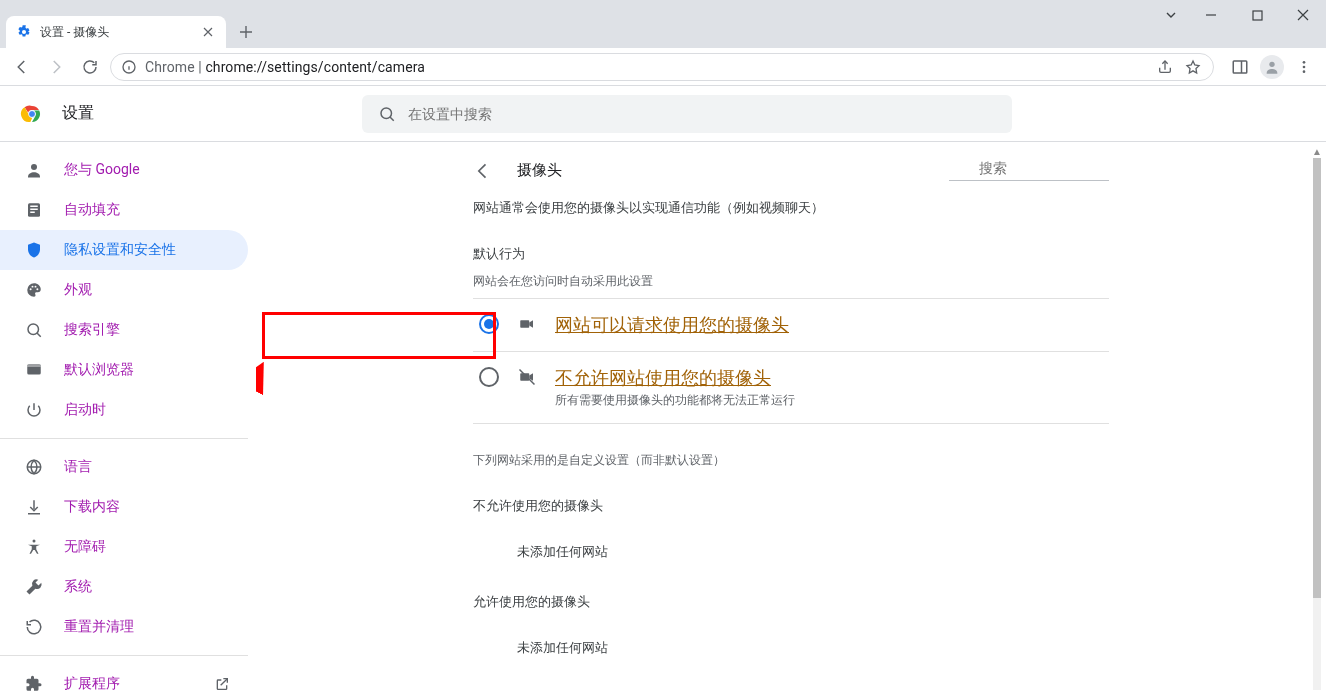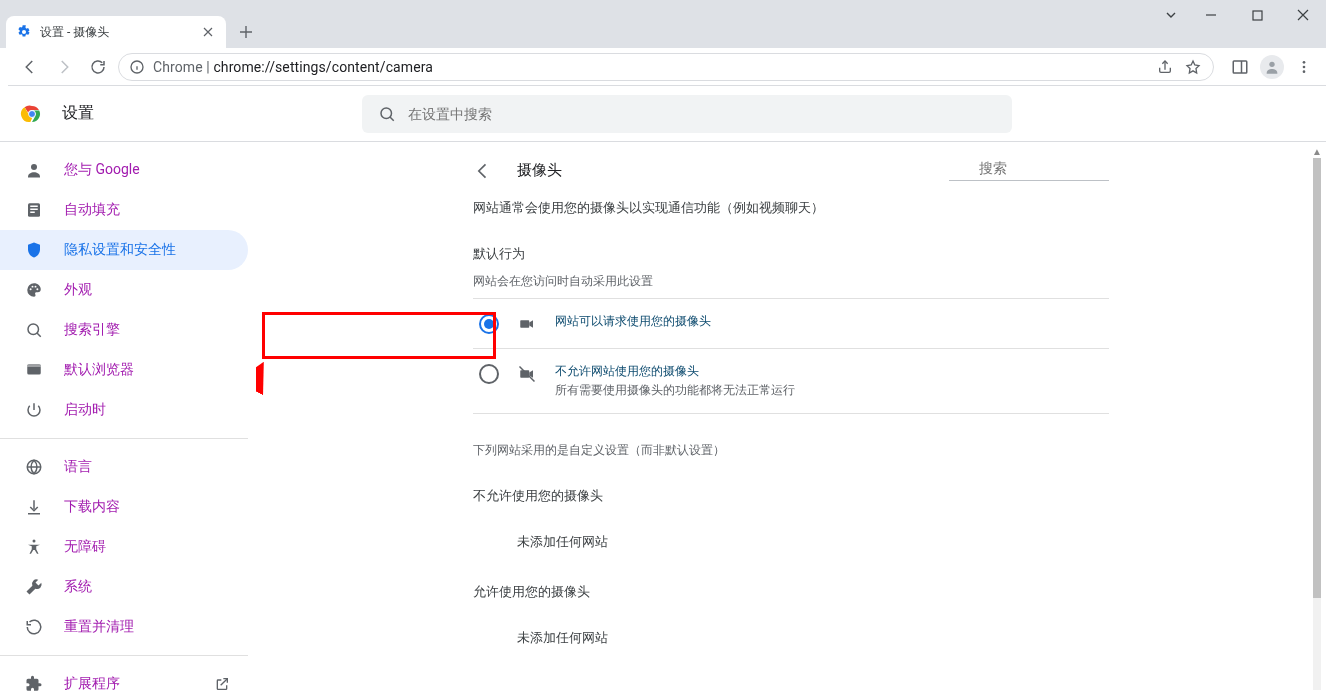--- a/index.html
+++ b/index.html
@@ -9,21 +9,21 @@
   .tabstrip { height: 48px; background:#dee1e6; display:flex; align-items:flex-end; padding-left:6px; position:relative; }
   .tab { background:#fff; height:32px; min-width:220px; border-top-left-radius:8px; border-top-right-radius:8px; display:flex; align-items:center; padding:0 10px; gap:8px; position:relative; }
   .tab .favicon { width:16px; height:16px; display:flex; align-items:center; justify-content:center; color:#1a73e8; }
   .tab .title { flex:1; font-size:12px; color:#3c4043; white-space:nowrap; overflow:hidden; }
   .tab .close { width:16px; height:16px; display:flex; align-items:center; justify-content:center; color:#5f6368; border-radius:50%; }
   .newtab { width:28px; height:28px; display:flex; align-items:center; justify-content:center; color:#5f6368; margin-left:6px; margin-bottom:2px;}
   .win-controls { position:absolute; right:0; top:0; height:30px; display:flex; align-items:center; }
   .win-controls .btn { width:46px; height:30px; display:flex; align-items:center; justify-content:center; color:#3c4043; }
   .win-controls .chev { width:34px; }
 
-  .toolbar { height:38px; background:#fff; border-bottom:1px solid #dadce0; display:flex; align-items:center; padding:0 8px; gap:6px;margin-left:8px; }
+  .toolbar { height:38px; background:#fff; border-bottom:1px solid #dadce0; display:flex; align-items:center; padding:0 8px; gap:6px; }
   .tb-icon { width:28px; height:28px; display:flex; align-items:center; justify-content:center; color:#5f6368; border-radius:50%; }
   .tb-icon.disabled { color:#bdc1c6; }
   .omni { flex:1; height:28px; background:#fff; border:1px solid #dadce0; border-radius:14px; display:flex; align-items:center; padding:0 10px; gap:8px; color:#5f6368; }
   .omni .url { flex:1; font-size:14px; letter-spacing:0.1px; }
   .omni .url .proto { color:#5f6368; }
   .omni .url .path { color:#202124; }
   .right-icons { display:flex; align-items:center; gap:4px; margin-left:6px;}
   .avatar { width:24px; height:24px; border-radius:50%; background:#e8eaed; display:flex; align-items:center; justify-content:center; }
 
   
@@ -54,21 +54,21 @@
   .desc { font-size:13px; color:#3c4043; margin-bottom:28px; }
   .sec-head { font-size:13px; color:#3c4043; margin-bottom:10px;}
   .sec-sub  { font-size:12px; color:#5f6368; margin-bottom:8px;}
   .radio-group { border-top:1px solid #e0e0e0; border-bottom:1px solid #e0e0e0; }
   .radio-row { display:flex; align-items:flex-start; padding:14px 6px; gap:18px; }
   .radio-row + .radio-row { border-top:1px solid #e0e0e0;}
   .radio-outer { width:20px; height:20px; border:2px solid #5f6368; border-radius:50%; display:flex; align-items:center; justify-content:center; flex-shrink:0; margin-top:1px;}
   .radio-outer.checked { border-color:#1a73e8;}
   .radio-outer.checked::after { content:""; width:10px; height:10px; background:#1a73e8; border-radius:50%;}
   .radio-ic { width:20px; height:20px; color:#5f6368; display:flex; align-items:center; justify-content:center; flex-shrink:0; margin-top:1px;}
-  .radio-text .t { font-size:12px; color:#0c4a6e;}
+  .radio-text .t { font-size:18px; color:#a16207;text-decoration:underline;}
   .radio-text .s { font-size:12px; color:#5f6368; margin-top:2px;}
   .highlight-box { position:absolute; border:3px solid #f00; pointer-events:none; }
   .section { margin-top:28px;}
   .list-empty { padding:18px 0 4px 44px; font-size:13px; color:#3c4043;}
   .scrollbar { position:absolute; right:2px; top:2px; bottom:2px; width:14px; }
   .scrollbar .track { position:absolute; inset:14px 3px; background:#f1f1f1;}
   .scrollbar .thumb { position:absolute; left:3px; right:3px; top:14px; height:440px; background:#c1c1c1;}
   .scrollbar .arrow { position:absolute; left:0; right:0; height:14px; display:flex; align-items:center; justify-content:center; color:#8a8a8a; font-size:10px;}
   .scrollbar .arrow.up{ top:0;} .scrollbar .arrow.down{ bottom:0;}
 

